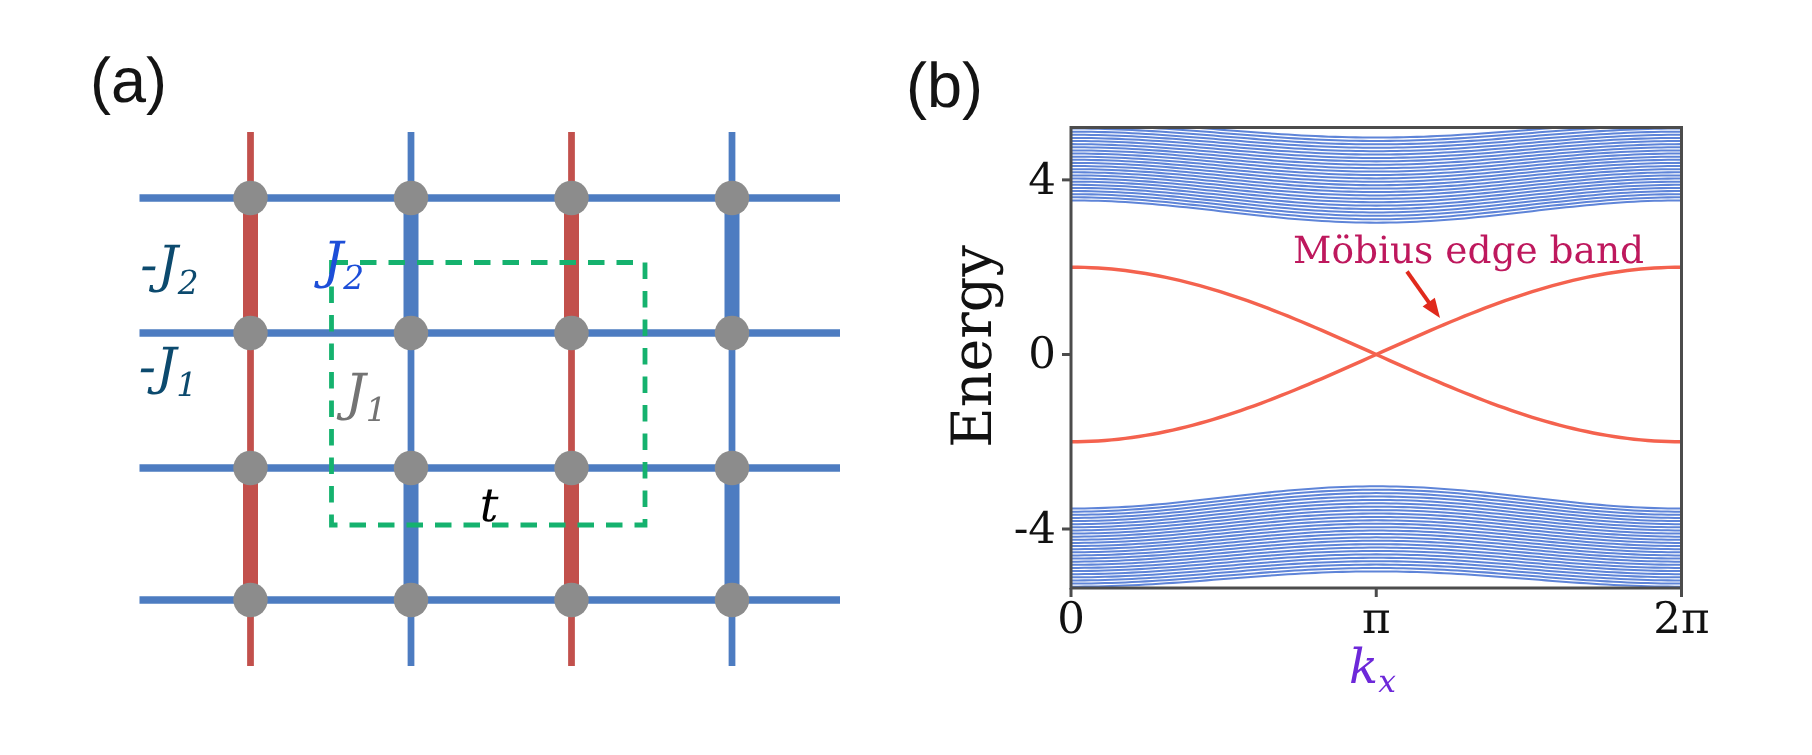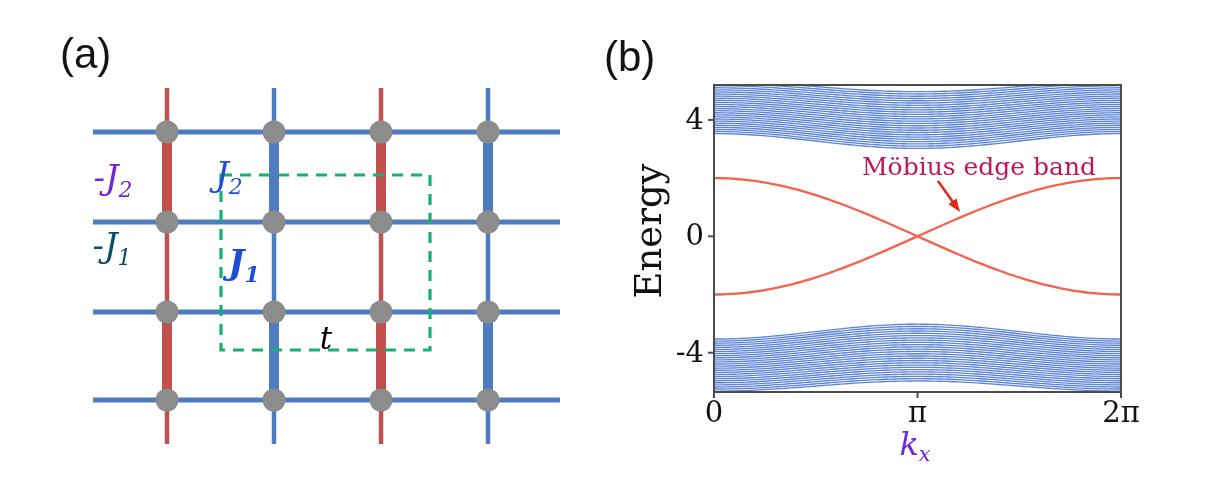--- a/index.html
+++ b/index.html
@@ -67,24 +67,24 @@
       <circle cx="381" cy="312" r="11.5" fill="#8c8c8c"></circle>
       <circle cx="488" cy="312" r="11.5" fill="#8c8c8c"></circle>
       <circle cx="167" cy="400" r="11.5" fill="#8c8c8c"></circle>
       <circle cx="274" cy="400" r="11.5" fill="#8c8c8c"></circle>
       <circle cx="381" cy="400" r="11.5" fill="#8c8c8c"></circle>
       <circle cx="488" cy="400" r="11.5" fill="#8c8c8c"></circle>
       <rect x="221" y="175" width="209" height="175" fill="none" stroke="#15b26e" stroke-width="3.2" stroke-dasharray="11 8"></rect>
     </svg>
 
   <div id="lattice-labels">
-      <div class="j-label" style="left: 113px; top: 177px; color: #6d28d9;"><span>-J</span><sub>2</sub></div>
+      <div class="j-label" style="left: 113px; top: 177px; color: #0c4a6e;"><span>-J</span><sub>2</sub></div>
       <div class="j-label" style="left: 229px; top: 174px; color: #1d4ed8;"><span>J</span><sub>2</sub></div>
       <div class="j-label" style="left: 112px; top: 245px; color: #0c4a6e;"><span>-J</span><sub>1</sub></div>
-      <div class="j-label" style="left: 244px; top: 262px; color: #1d4ed8; font-weight: bold;"><span>J</span><sub>1</sub></div>
+      <div class="j-label" style="left: 244px; top: 262px; color: #737373;"><span>J</span><sub>1</sub></div>
       <div class="j-label t-label" style="left: 326px; top: 338px; color: rgb(0, 0, 0);"><span>t</span></div>
     </div>
 
   <div class="panel-label" style="left:604px;top:36px">(b)</div>
 
   <div class="ylabel">Energy</div>
 
   <svg id="plot-svg" width="407" height="307" style="left: 714px; top: 85px;">
       <defs>
         <clipPath id="plotclip">

